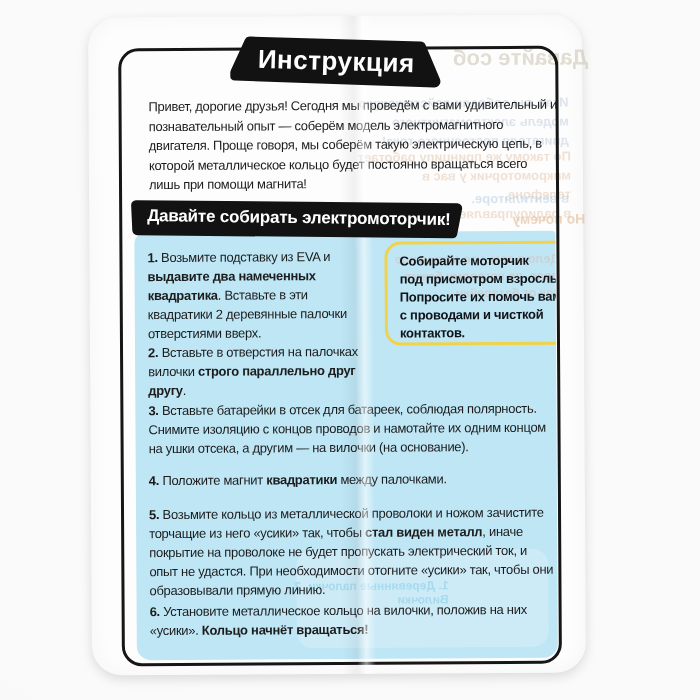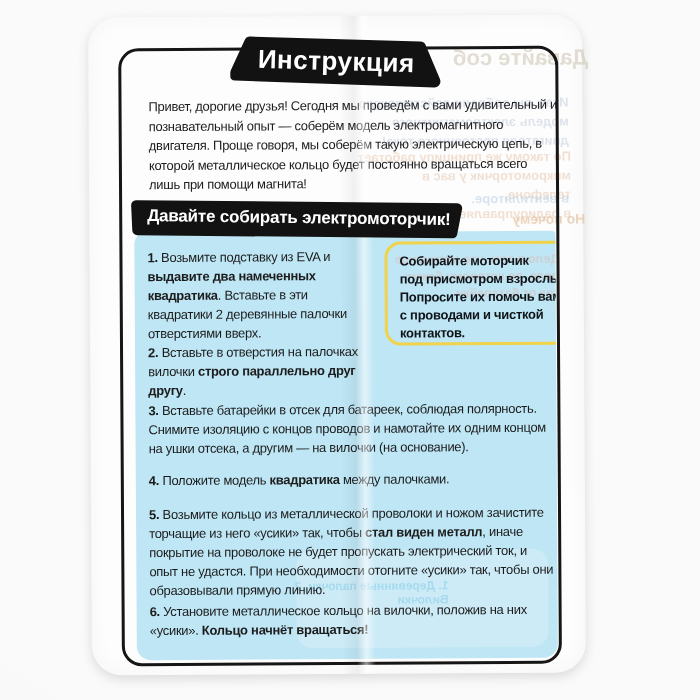--- a/index.html
+++ b/index.html
@@ -104,20 +104,20 @@
         <div class="txt">Собирайте моторчик
 под присмотром взрослых.
 Попросите их помочь вам
 с проводами и чисткой
 контактов.</div>
       </div>
 
       <div class="step step1"><span class="b">1. </span><span>Возьмите подставку из EVA и </span><span class="b">выдавите два намеченных квадратика</span><span>. Вставьте в эти квадратики 2 деревянные палочки отверстиями вверх.</span></div>
       <div class="step step2"><span class="b">2. </span><span>Вставьте в отверстия на палочках вилочки </span><span class="b">строго параллельно друг другу</span><span>.</span></div>
       <div class="step step3"><span class="b">3. </span><span>Вставьте батарейки в отсек для батареек, соблюдая полярность. Снимите изоляцию с концов проводов и намотайте их одним концом на ушки отсека, а другим — на вилочки (на основание).</span></div>
-      <div class="step step4"><span class="b">4. </span><span>Положите модель </span><span class="b">квадратика</span><span> между палочками.</span></div>
+      <div class="step step4"><span class="b">4. </span><span>Положите магнит </span><span class="b">квадратики</span><span> между палочками.</span></div>
       <div class="step step5"><span class="b">5. </span><span>Возьмите кольцо из металлической проволоки и ножом зачистите торчащие из него «усики» так, чтобы </span><span class="b">стал виден металл</span><span>, иначе покрытие на проволоке не будет пропускать электрический ток, и опыт не удастся. При необходимости отогните «усики» так, чтобы они образовывали прямую линию.</span></div>
       <div class="step step6"><span class="b">6. </span><span>Установите металлическое кольцо на вилочки, положив на них «усики». </span><span class="b">Кольцо начнёт вращаться!</span></div>
     </div>
 
     <div class="crease"></div>
   </div>
 </div>
 
 </body></html>

